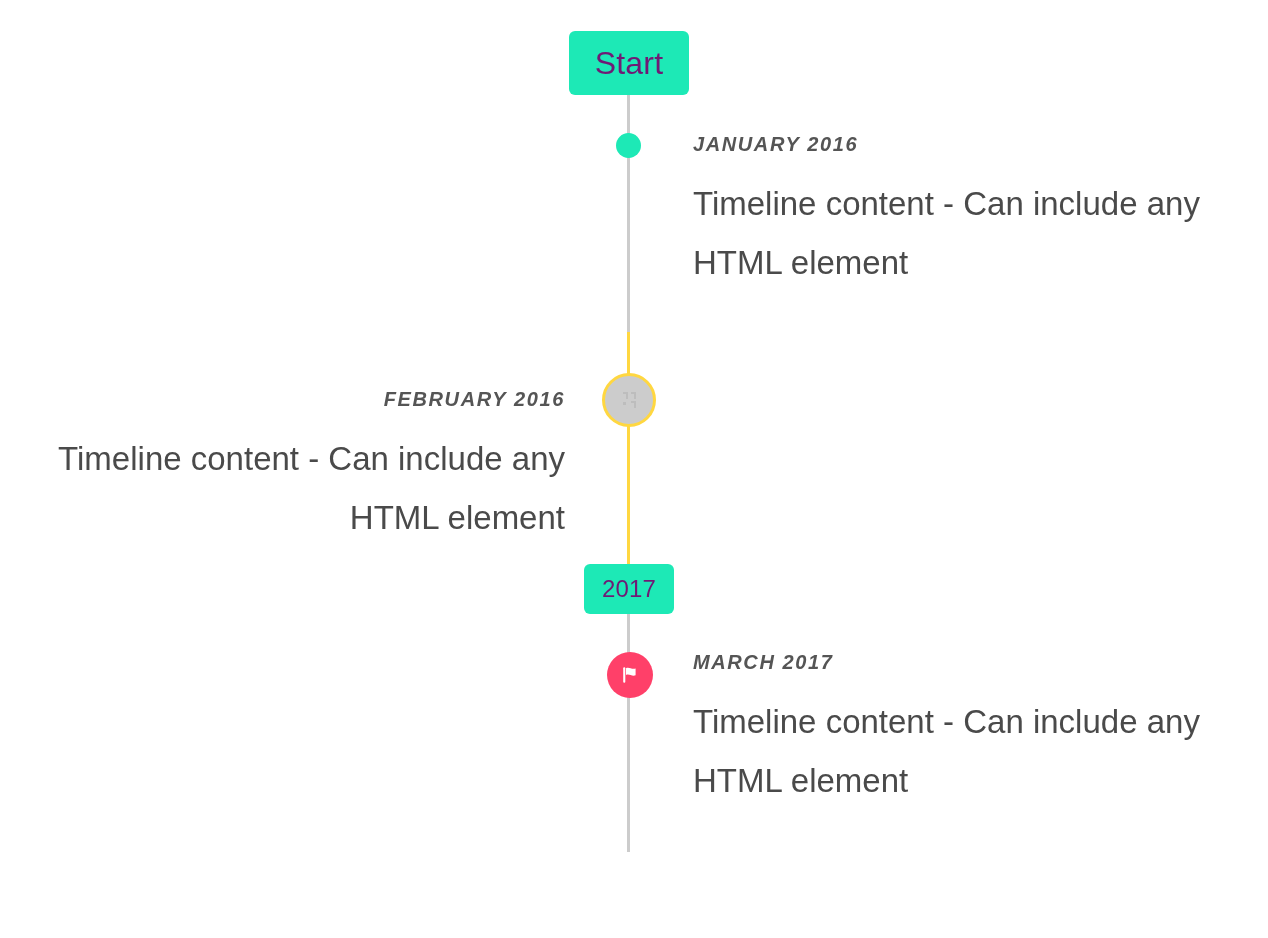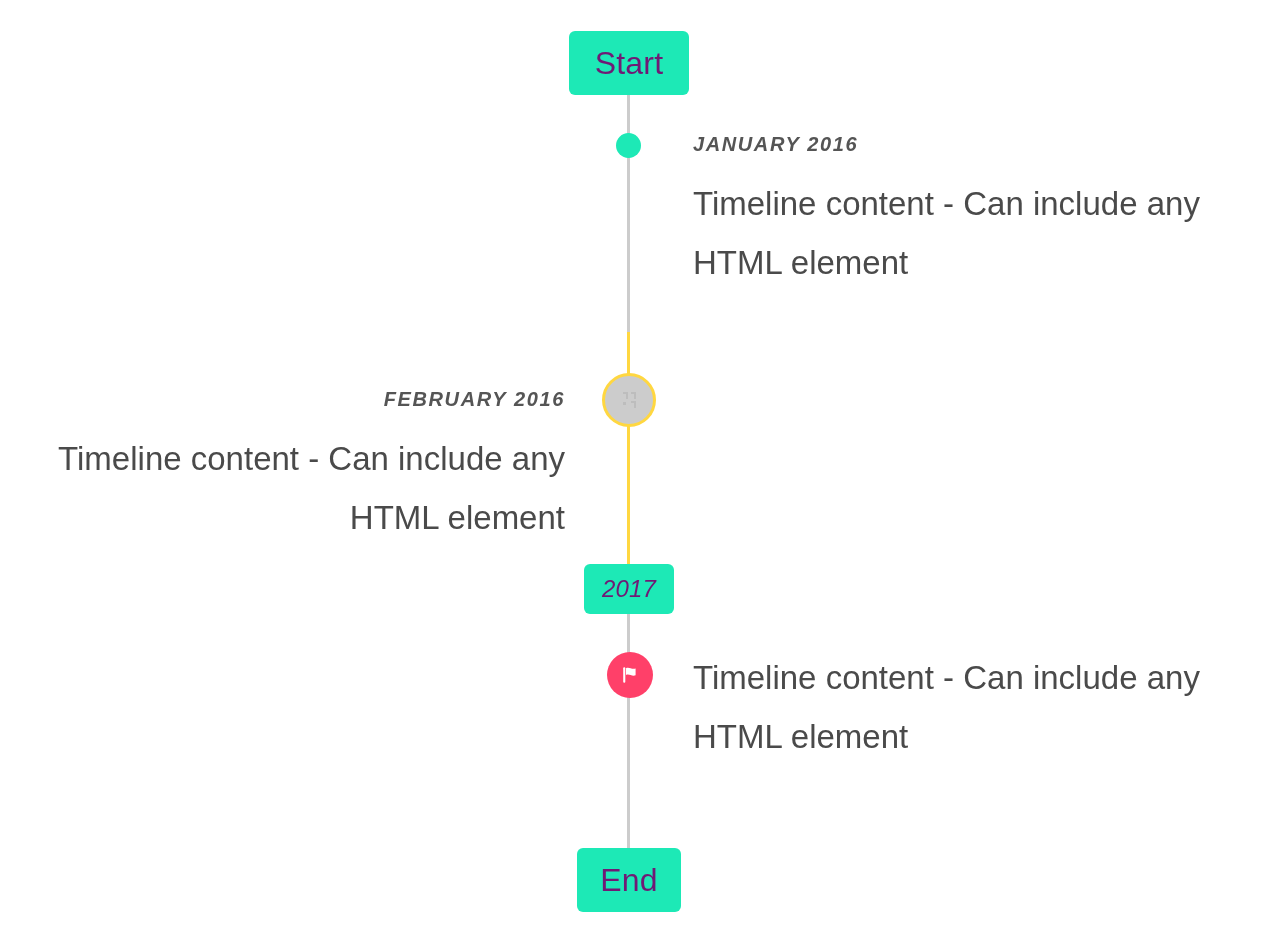--- a/index.html
+++ b/index.html
@@ -52,21 +52,20 @@
   }
   .cap-end {
     left: 577px; top: 848px;
     width: 104px; height: 64px;
     font-size: 32px;
   }
   .cap-year {
     left: 584px; top: 564px;
     width: 90px; height: 50px;
     font-size: 24px;
-    font-style: italic;
   }
 
   
   .marker {
     position: absolute;
     border-radius: 50%;
     display: flex;
     align-items: center;
     justify-content: center;
     box-sizing: border-box;
@@ -172,18 +171,18 @@
 
   <div class="cap cap-year">2017</div>
 
   <div class="marker marker-circle-pink">
     <svg width="24" height="24" viewBox="0 0 24 24" aria-hidden="true">
       <rect x="5.2" y="4.2" width="2.1" height="15.6" rx="1" fill="#ffffff"></rect>
       <path d="M8.0 5.2 C11.0 3.4 14.0 7.0 17.6 5.4 L17.6 12.3 C14.0 13.9 11.0 10.3 8.0 12.1 Z" fill="#ffffff"></path>
     </svg>
   </div>
   <div class="entry entry-right entry-mar">
+    <div class="date-label">MARCH 2017</div>
     <div class="entry-body">Timeline content - Can include any HTML element</div>
   </div>
 
-  <div class="cap cap-end">End</div>
 
 </div>
 
 </body></html>

